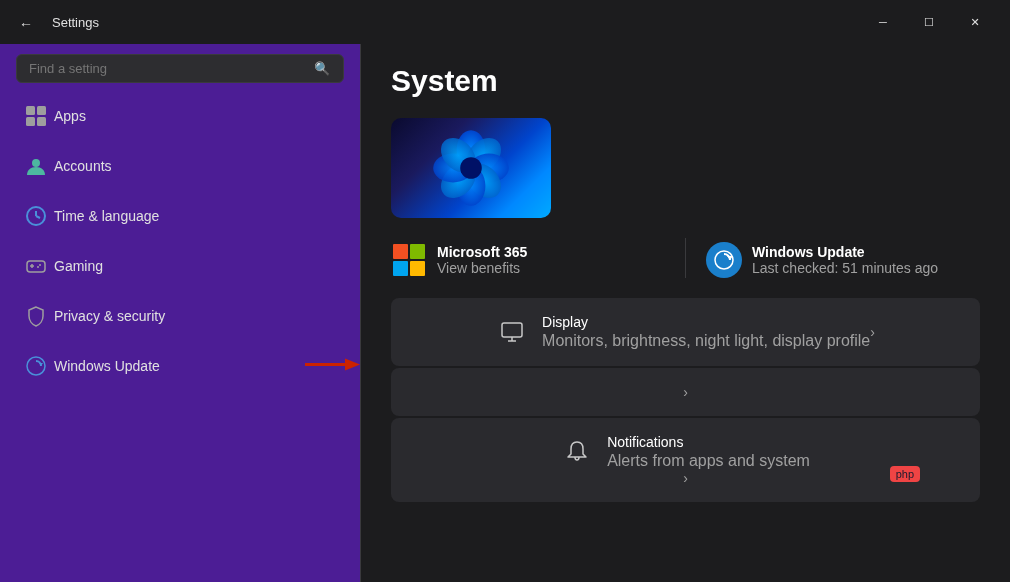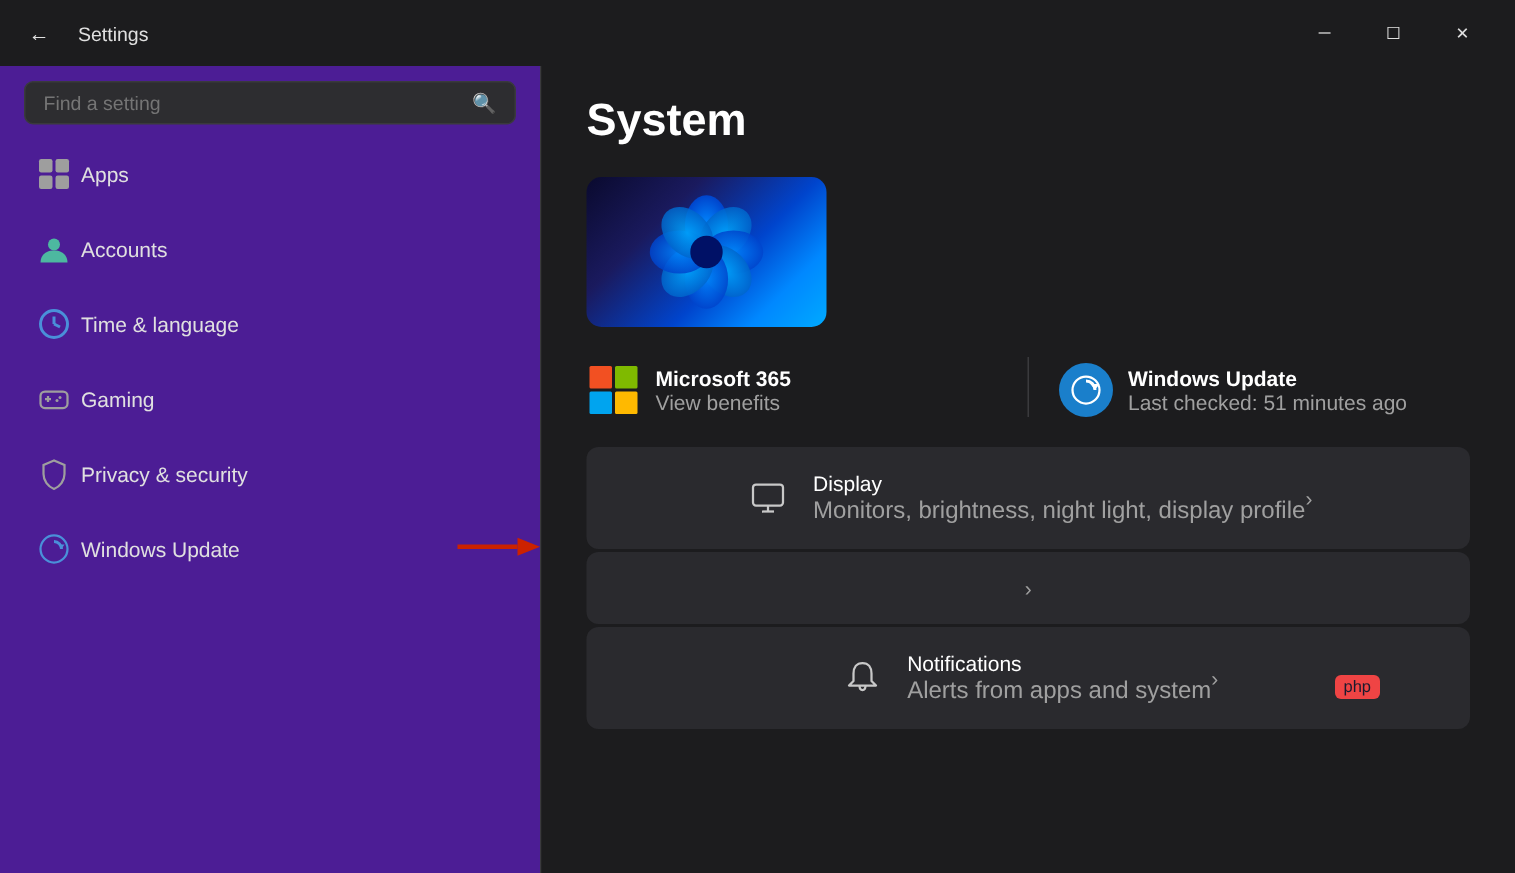--- a/index.html
+++ b/index.html
@@ -456,21 +456,21 @@
             <div class="item-desc">Monitors, brightness, night light, display profile</div>
           </div>
         </div>
         <div class="chevron">›</div>
       </div>
 
       <div class="settings-item">
         <div class="chevron">›</div>
       </div>
 
-      <div class="settings-item" style="position:relative;">
+      <div class="settings-item" style="position:relative;flex-direction:column;">
         <div class="settings-item-left">
           <div class="settings-item-icon">
             <svg width="24" height="24" viewBox="0 0 24 24">
               <path d="M12 2 C8 2 6 5 6 9 L6 14 L3 17 L21 17 L18 14 L18 9 C18 5 16 2 12 2" fill="none" stroke="#c8c8c8" stroke-width="1.5" stroke-linejoin="round"></path>
               <path d="M10 17 Q10 20 12 20 Q14 20 14 17" fill="none" stroke="#c8c8c8" stroke-width="1.5"></path>
             </svg>
           </div>
           <div class="settings-item-text">
             <div class="item-name">Notifications</div>
             <div class="item-desc">Alerts from apps and system</div>

